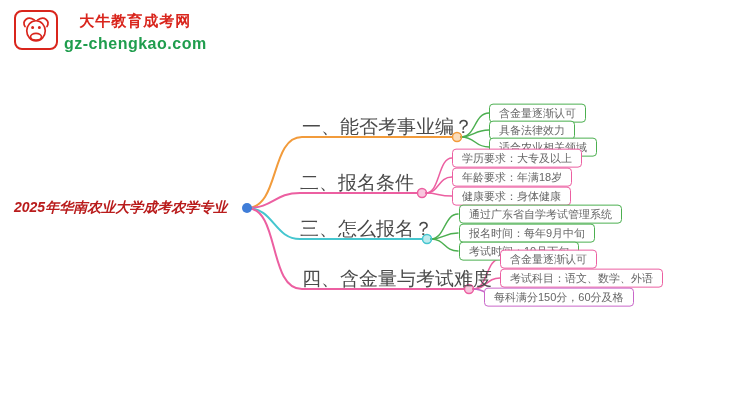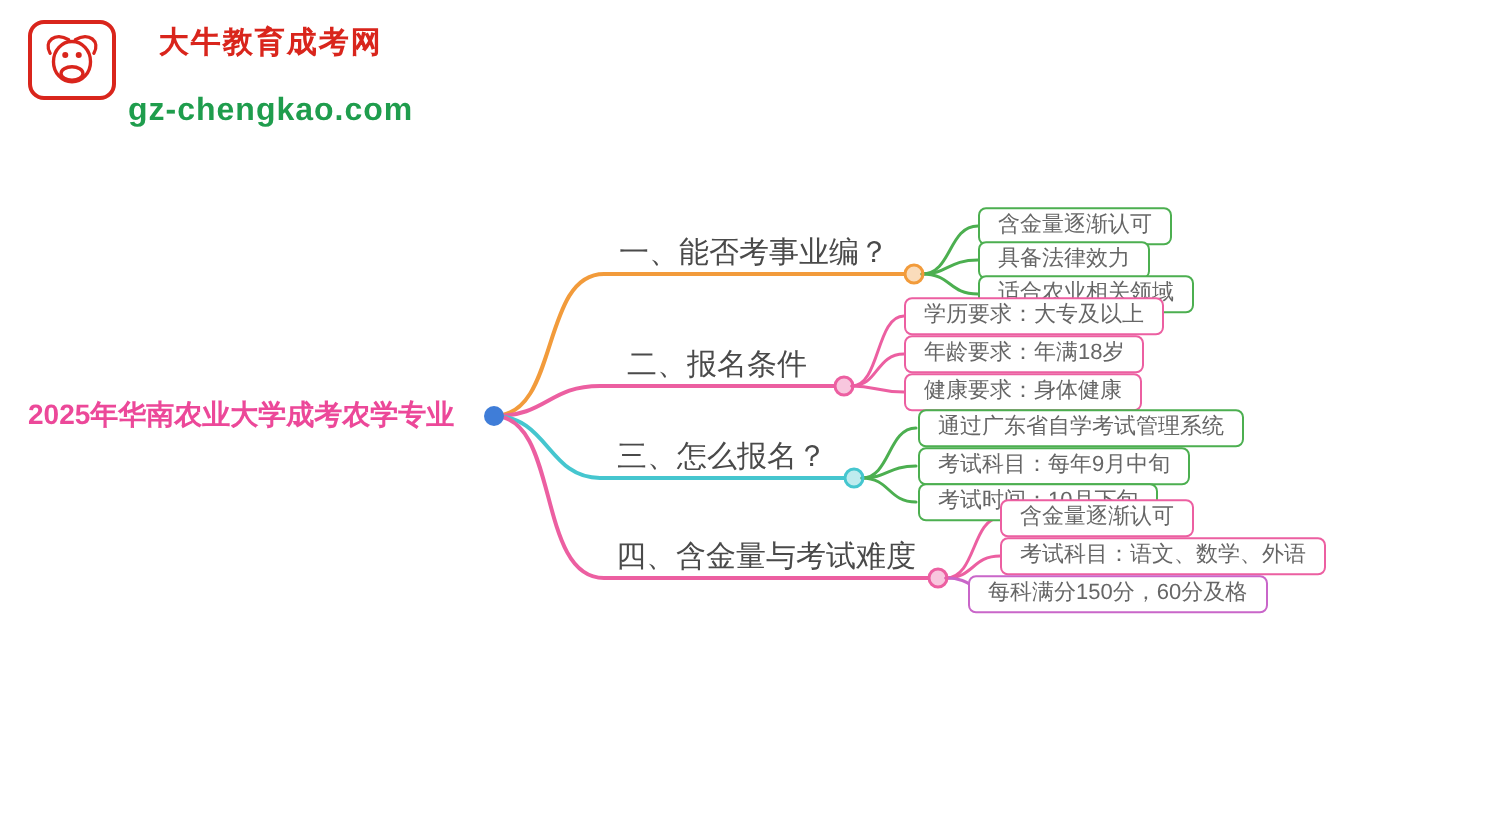--- a/index.html
+++ b/index.html
@@ -5,30 +5,30 @@
   html,body{margin:0;padding:0;background:#fff;}
   .stage{
     position:relative;width:750px;height:410px;background:#ffffff;overflow:hidden;
     font-family:"Liberation Sans","DejaVu Sans",sans-serif;
   }
   svg.links{position:absolute;left:0;top:0;}
   svg.links path{fill:none;stroke-linecap:round;}
   .logo{position:absolute;left:14px;top:10px;display:flex;align-items:flex-start;gap:6px;}
   .logo-icon{width:44px;height:40px;border:2px solid #d9251c;border-radius:8px;
     display:flex;align-items:center;justify-content:center;box-sizing:border-box;}
-  .logo-text{display:flex;flex-direction:column;align-items:center;padding-top:2px;gap:12px;}
+  .logo-text{display:flex;flex-direction:column;align-items:center;padding-top:2px;}
   .logo-title{color:#d9251c;font-size:15px;font-weight:bold;letter-spacing:1px;white-space:nowrap;}
   .logo-url{color:#1f9d4d;font-size:16px;font-weight:bold;margin-top:4px;letter-spacing:.5px;}
   .root-label{
     position:absolute;left:14px;top:199px;width:228px;font-size:14px;font-weight:600;
     white-space:nowrap;
   }
   .blabel{
-    position:absolute;height:17px;font-size:15px;color:#4a4a4a;font-weight:500;
-    text-align:center;white-space:nowrap;line-height:17px;
+    position:absolute;height:17px;font-size:19px;color:#4a4a4a;font-weight:500;
+    text-align:left;white-space:nowrap;line-height:17px;
   }
   .node-box{
     position:absolute;transform:translateY(-50%);
     background:#fff;border:1.5px solid #999;border-radius:4px;
     font-size:11px;color:#666;padding:1.5px 9px;white-space:nowrap;line-height:1.25;
   }
   .endcap{fill-opacity:.35;}
 </style>
 </head>
 <body>
@@ -74,36 +74,36 @@
         <circle cx="16" cy="16" r="0.8" fill="#d9251c"></circle>
         <circle cx="24" cy="16" r="0.8" fill="#d9251c"></circle>
       </svg>
     </div>
     <div class="logo-text">
       <div class="logo-title" style="color: rgb(217, 37, 28);">大牛教育成考网</div>
       <div class="logo-url" style="color: rgb(31, 157, 77);">gz-chengkao.com</div>
     </div>
   </div>
 
-  <div class="root-label" style="color: #ec4899;">2025年华南农业大学成考农学专业</div>
+  <div class="root-label" style="color: #b91c1c; font-style: italic;">2025年华南农业大学成考农学专业</div>
 
   <div class="blabel" style="left:302px;top:118px;width:150px;">一、能否考事业编？</div>
   <div class="blabel" style="left:300px;top:174px;width:117px;">二、报名条件</div>
   <div class="blabel" style="left:302px;top:270px;width:162px;">四、含金量与考试难度</div>
   <div class="blabel" style="left:300px;top:220px;width:122px;">三、怎么报名？</div>
 
   <div class="node-box" style="left: 489px; top: 113px; border-color: rgb(76, 175, 80);">含金量逐渐认可</div>
   <div class="node-box" style="left: 489px; top: 130px; border-color: rgb(76, 175, 80);">具备法律效力</div>
   <div class="node-box" style="left: 489px; top: 147px; border-color: rgb(76, 175, 80);">适合农业相关领域</div>
 
   <div class="node-box" style="left: 452px; top: 158px; border-color: rgb(236, 95, 161);">学历要求：大专及以上</div>
   <div class="node-box" style="left: 452px; top: 177px; border-color: rgb(236, 95, 161);">年龄要求：年满18岁</div>
   <div class="node-box" style="left: 452px; top: 196px; border-color: rgb(236, 95, 161); text-align: right;">健康要求：身体健康</div>
 
   <div class="node-box" style="left: 459px; top: 214px; border-color: rgb(76, 175, 80);">通过广东省自学考试管理系统</div>
-  <div class="node-box" style="left: 459px; top: 233px; border-color: rgb(76, 175, 80);">考试科目：每年9月中旬</div>
+  <div class="node-box" style="left: 459px; top: 233px; border-color: rgb(76, 175, 80);">报名时间：每年9月中旬</div>
   <div class="node-box" style="left: 459px; top: 251px; border-color: rgb(76, 175, 80);">考试时间：10月下旬</div>
 
   <div class="node-box" style="left: 500px; top: 259px; border-color: rgb(236, 95, 161);">含金量逐渐认可</div>
   <div class="node-box" style="left: 500px; top: 278px; border-color: rgb(236, 95, 161); text-align: right;">考试科目：语文、数学、外语</div>
   <div class="node-box" style="left: 484px; top: 297px; border-color: rgb(201, 102, 201);">每科满分150分，60分及格</div>
 
 </div>
 
 </body></html>

